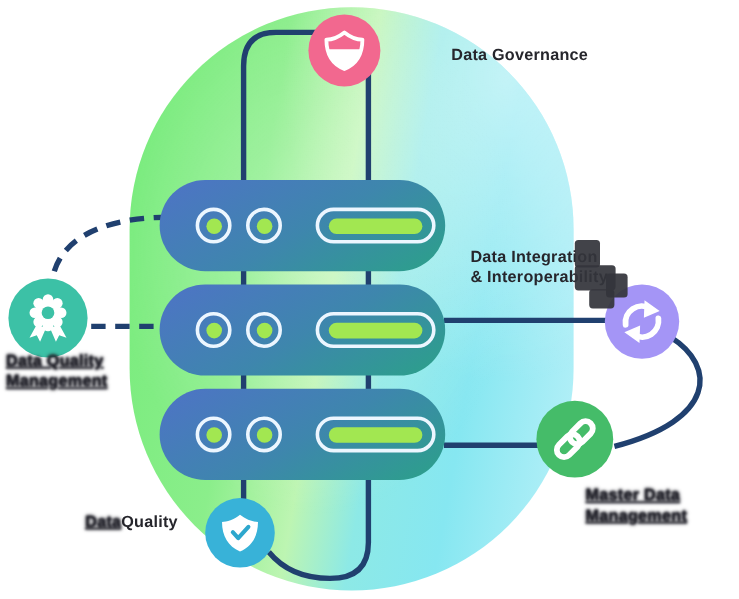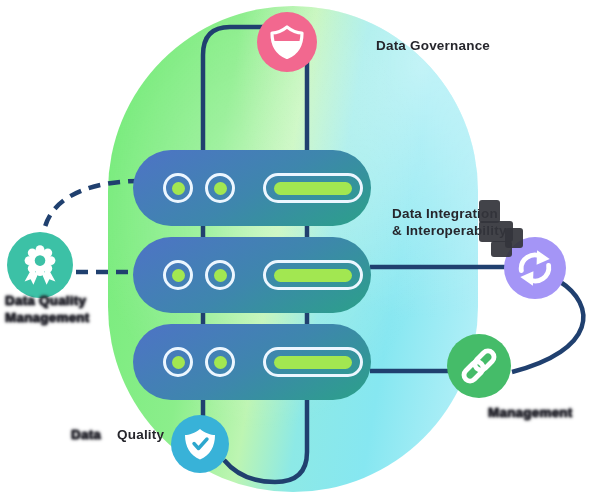--- a/index.html
+++ b/index.html
@@ -28,22 +28,22 @@
   .node-integration{left:504px;top:237px;width:62px;height:62px;background:#a495f6;}
   .node-master{left:447px;top:334px;width:64px;height:64px;background:#45bc69;}
   .node-security{left:171px;top:415px;width:58px;height:58px;background:#38b2d8;}
   .label{position:absolute;font-weight:bold;font-size:13.5px;line-height:17px;color:#26262c;
          letter-spacing:0.2px;z-index:5;white-space:nowrap;}
   .label-governance{left:332px;top:37px;margin-left:44px;}
   .label-integration{left:392px;top:205px;}
   .label-quality{left:5px;top:292px;}
   .label-master{left:488px;top:404px;}
   .label-security{left:71px;top:426px;}
-  .dim{color:#25252d;text-shadow:0 0 3px #23232b,0 0 2px #23232b;filter:blur(0.8px);}
-  .sp{margin-right:16px;}
+  .dim{color:#25252d;text-shadow:0 0 3px #23232b,0 0 2px #23232b;filter:blur(0.8px);text-decoration:underline;}
+  .sp{margin-right:0;}
   .artifact{position:absolute;background:#34353b;border-radius:3px;opacity:0.93;z-index:6;}
   .a1{left:479px;top:200px;width:21px;height:23px;}
   .a2{left:479px;top:221px;width:34px;height:21px;}
   .a3{left:491px;top:241px;width:21px;height:16px;}
   .a4{left:505px;top:228px;width:18px;height:20px;}
 </style>
 </head>
 <body>
 
 <div class="stage">
@@ -159,20 +159,21 @@
     <div>Data Integration</div>
     <div>&amp; Interoperability</div>
   </div>
 
   <div class="label label-quality dim">
     <div>Data Quality</div>
     <div>Management</div>
   </div>
 
   <div class="label label-master dim">
+    <div>Master Data</div>
     <div>Management</div>
   </div>
 
   <div class="label label-security">
     <div>
       <span class="dim sp">Data</span><span>Quality</span>
     </div>
   </div>
 
   <div class="artifact a1"></div>

